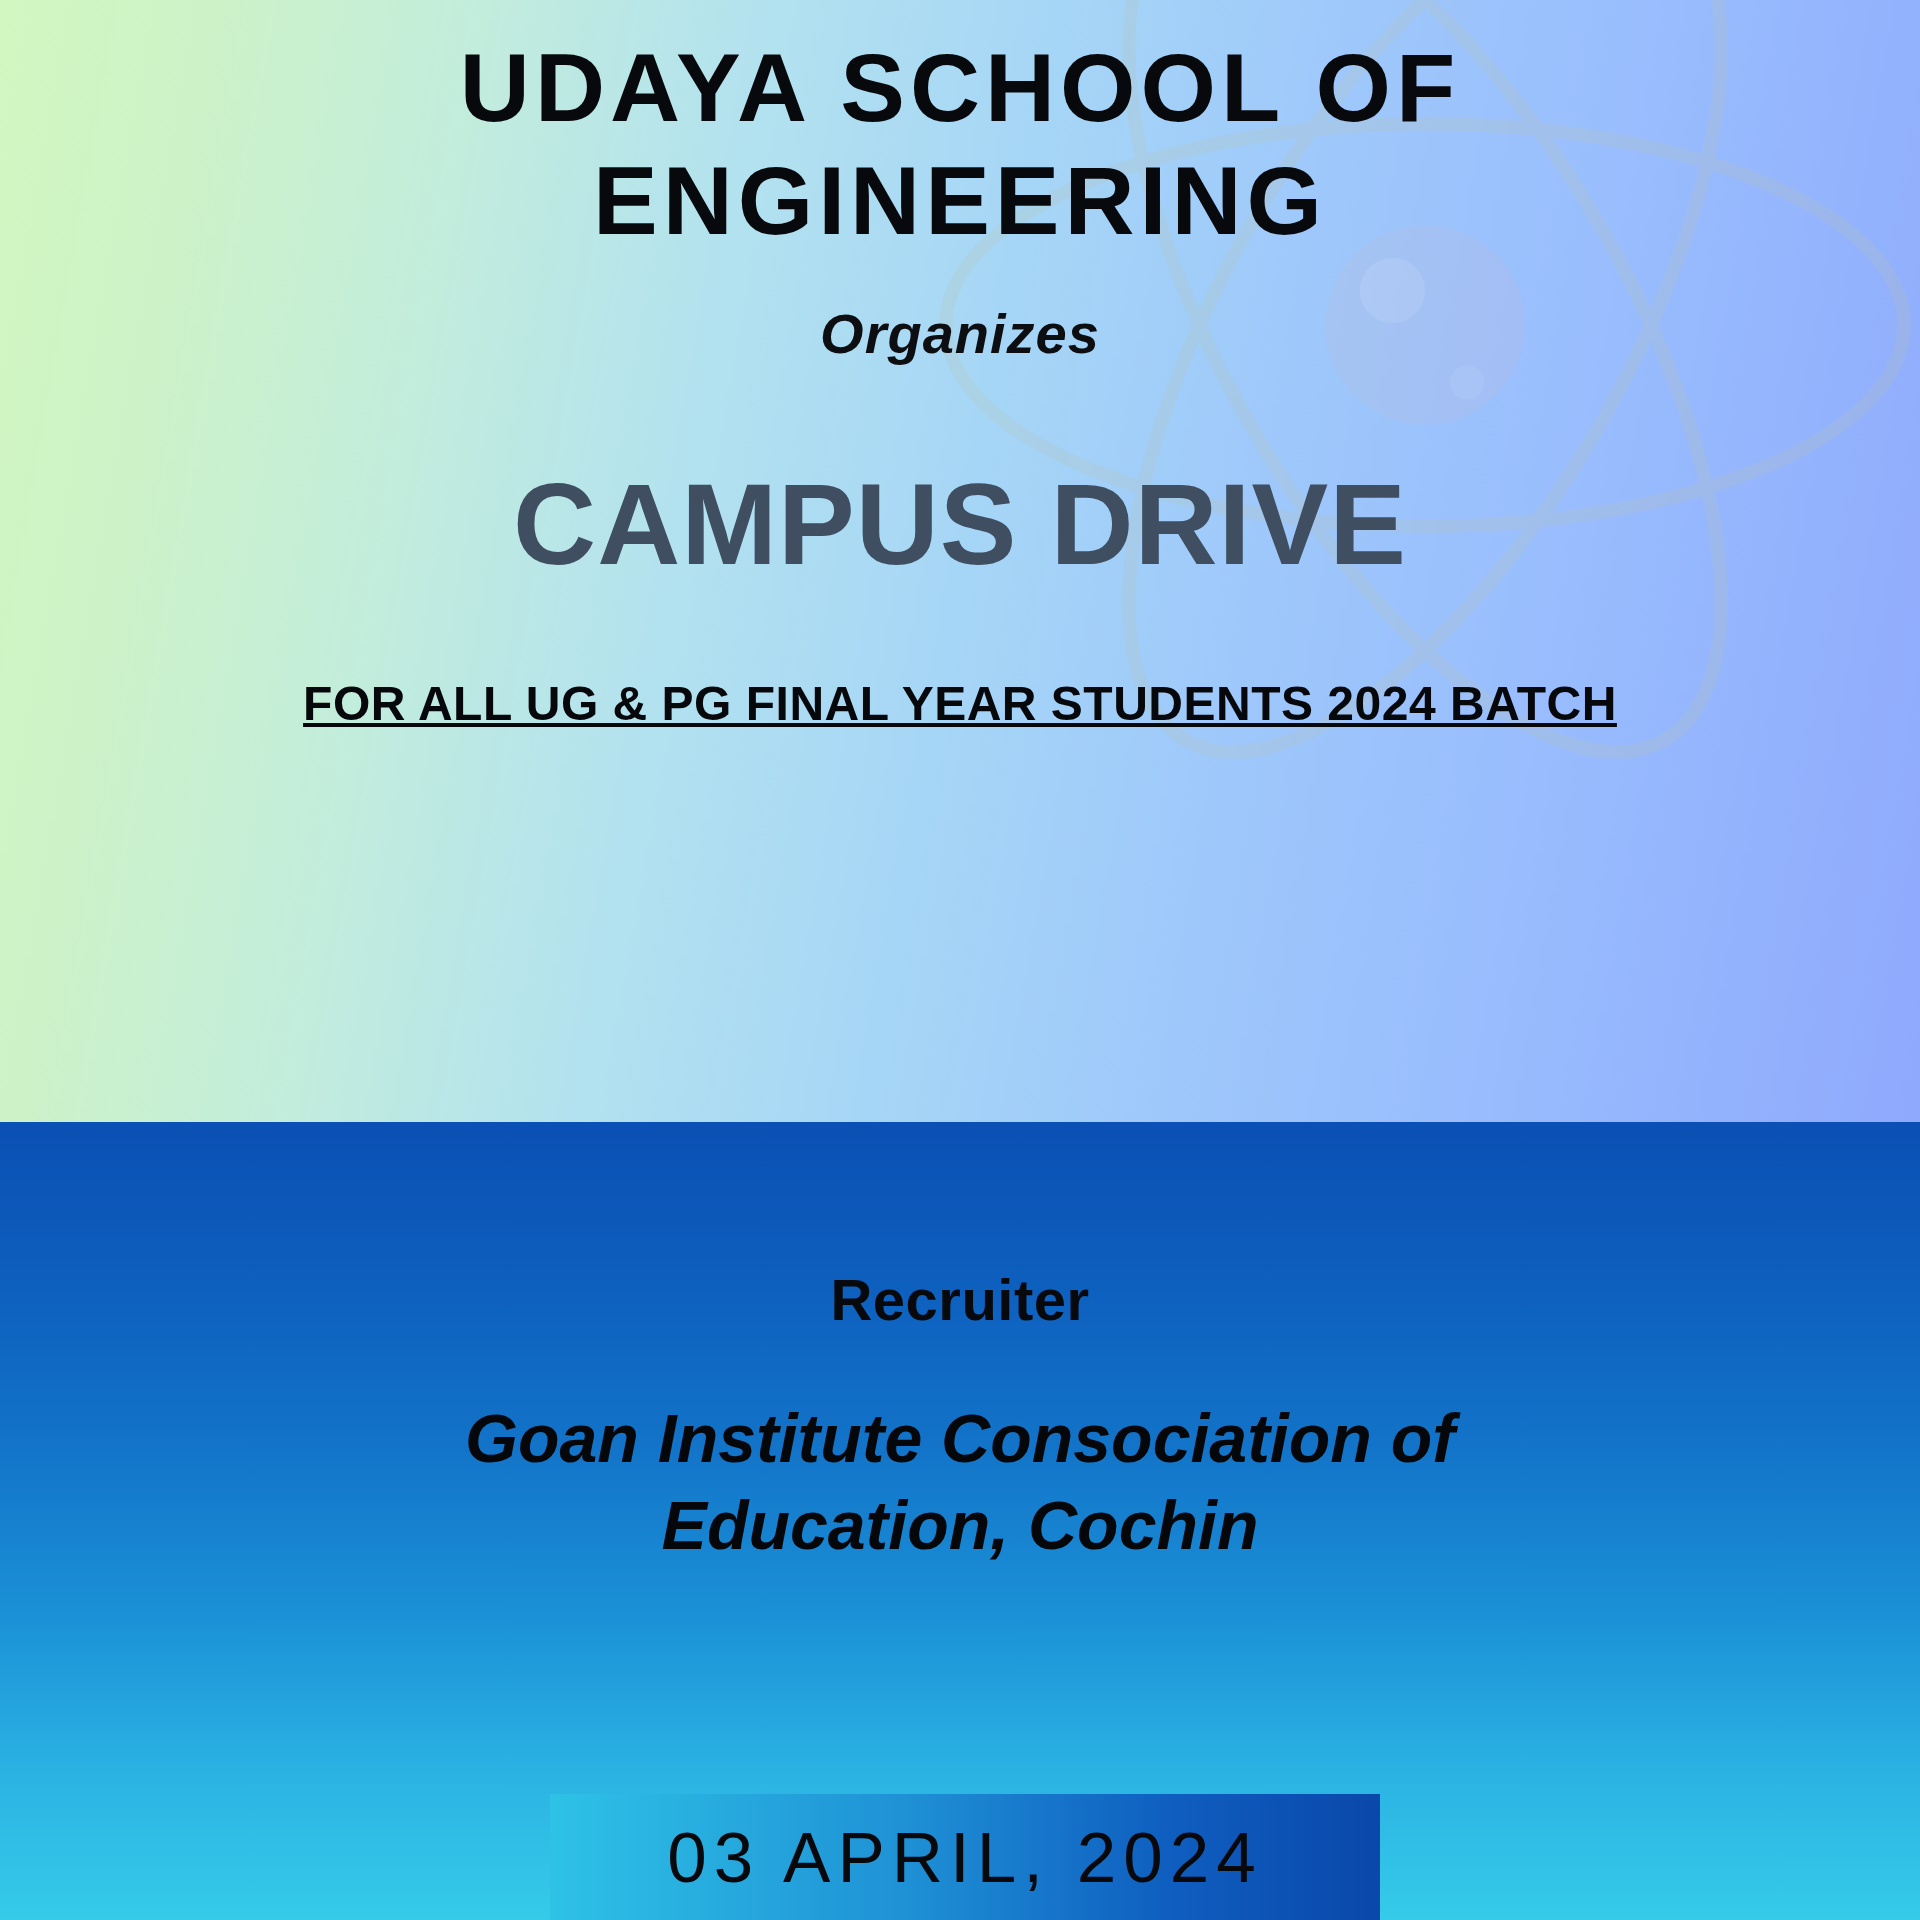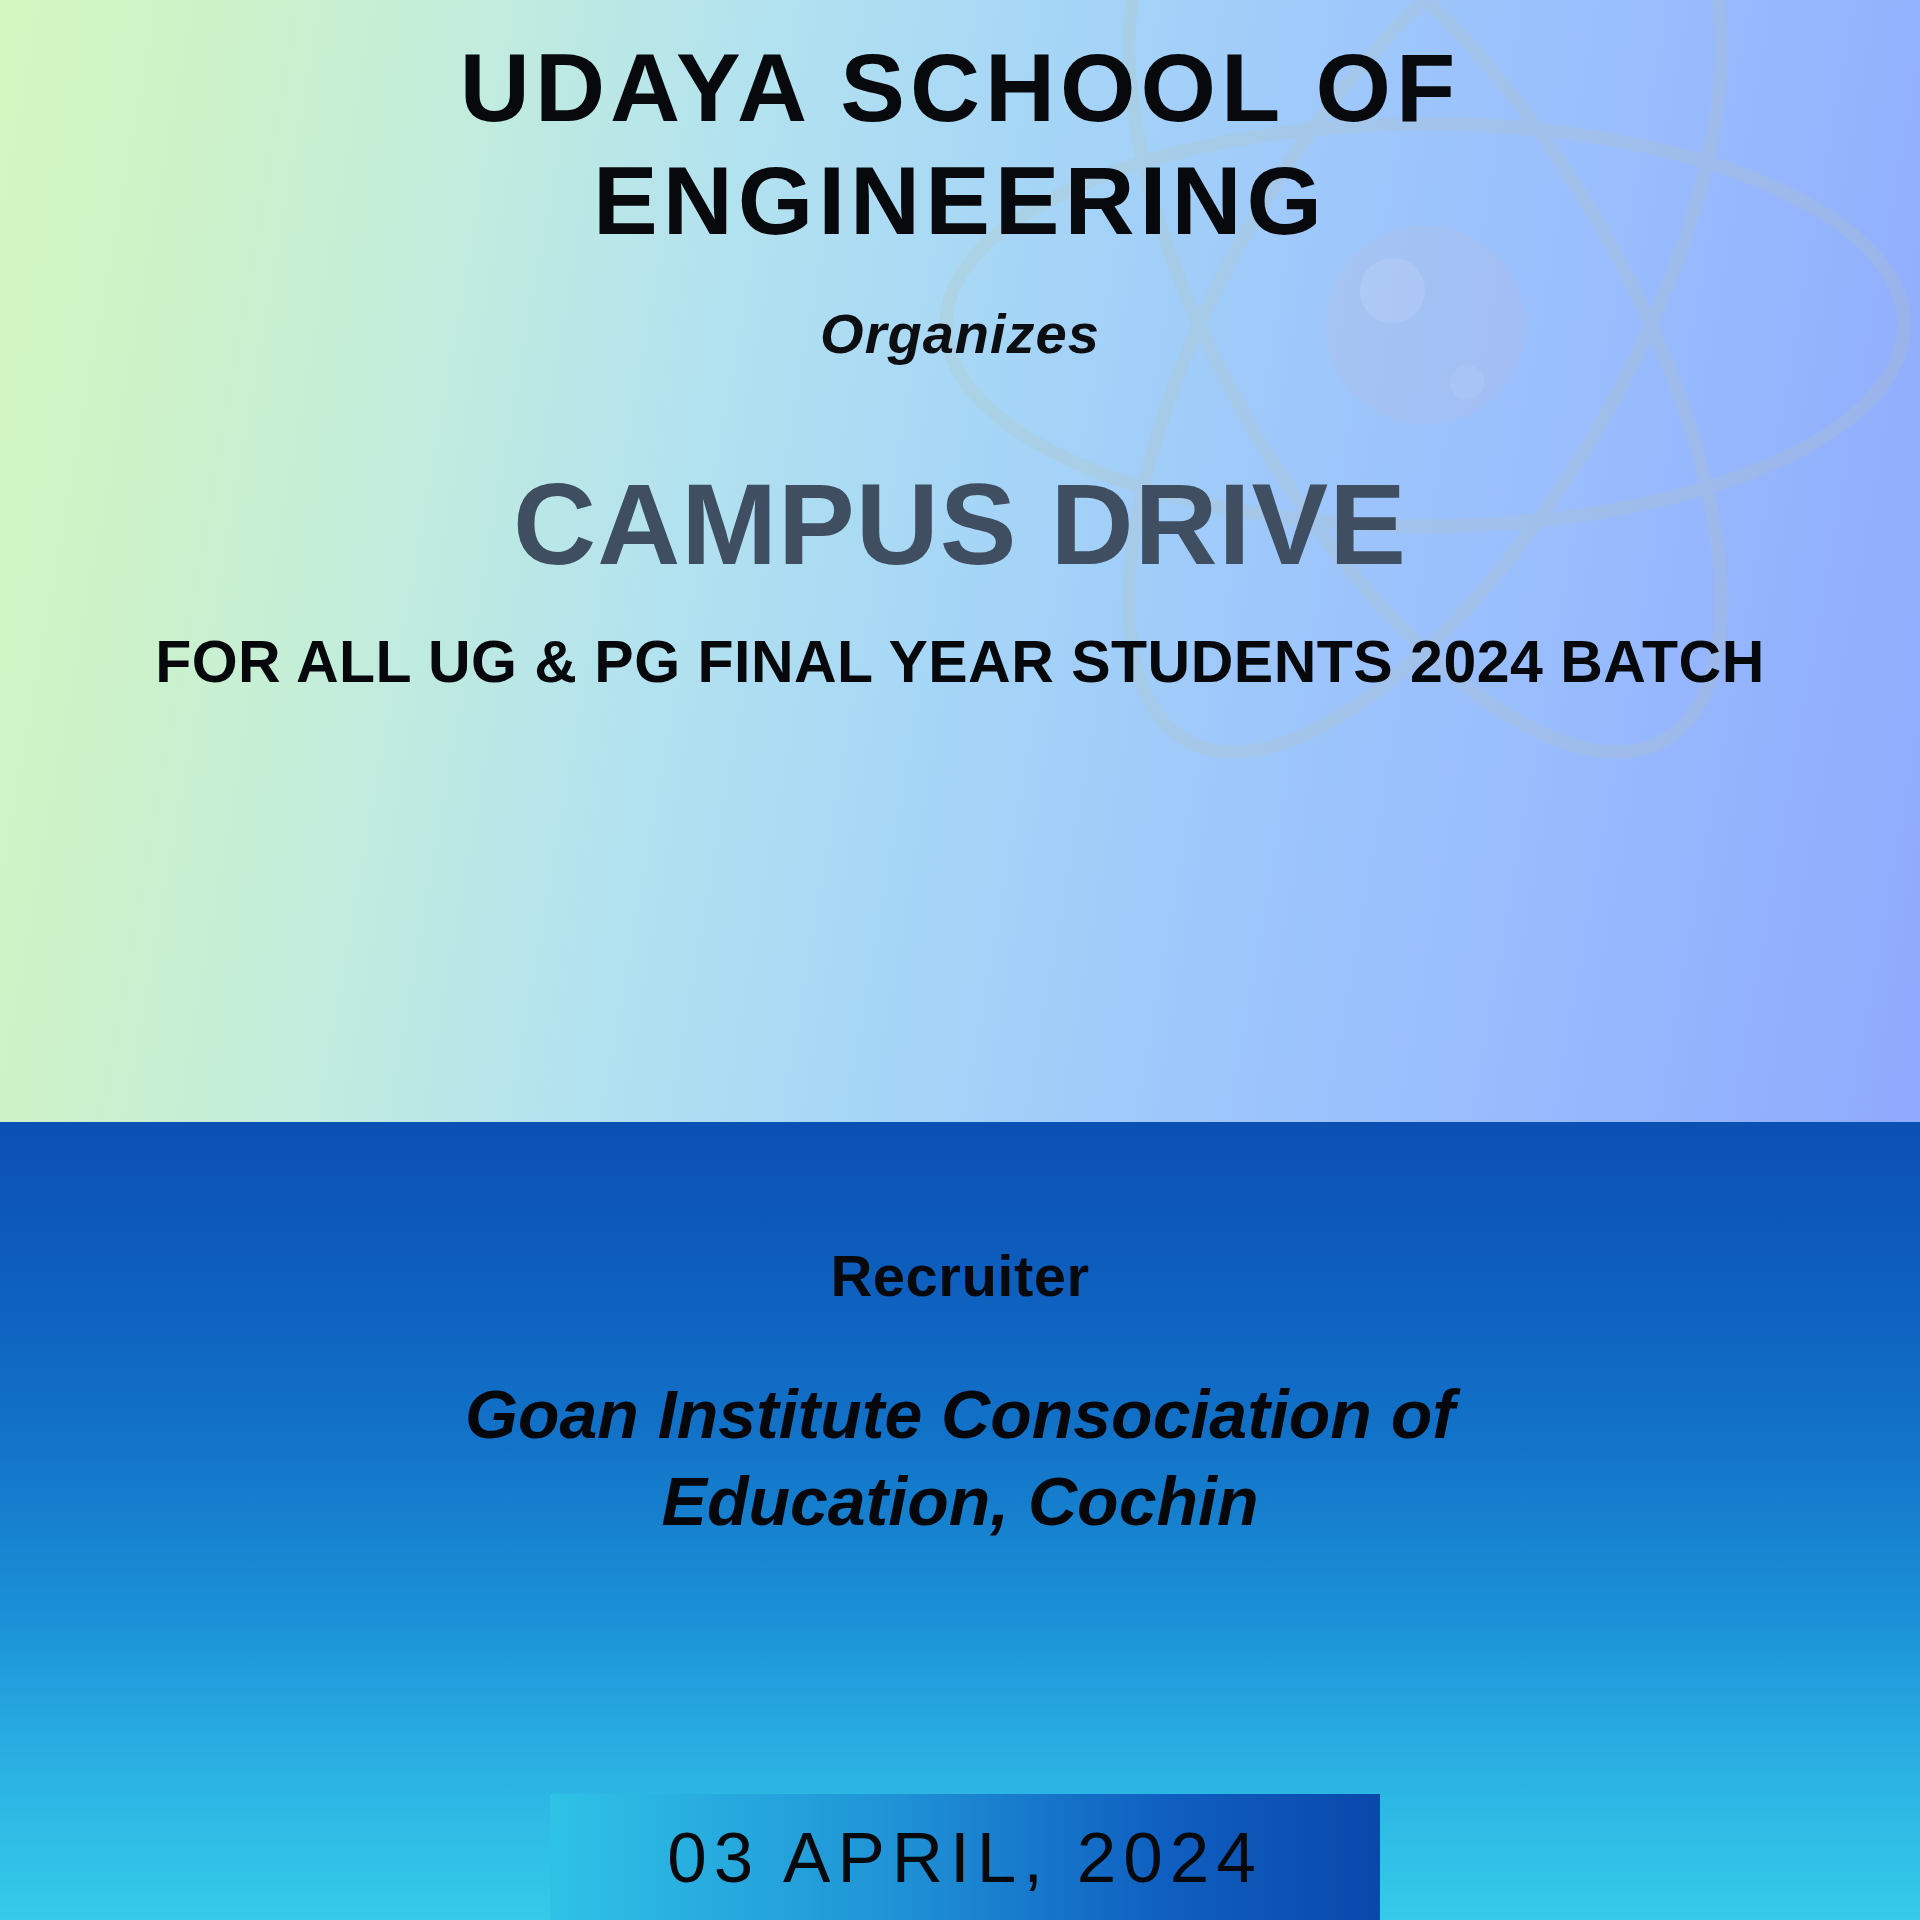--- a/index.html
+++ b/index.html
@@ -88,28 +88,29 @@
   .campus-drive {
     margin-top: 92px;
     color: #3f4e60;
     font-size: 115px;
     font-weight: bold;
     letter-spacing: 1px;
     text-align: center;
   }
 
   .audience {
-    margin-top: 34px;
+    margin-top: 82px;
     color: #07080b;
-    font-size: 59px;
+    font-size: 48px;
     font-weight: bold;
     letter-spacing: 0.5px;
     line-height: 1.32;
     text-align: center;
     width: 1720px;
+    text-decoration: underline;
   }
 
   
   .bottom-panel {
     position: absolute;
     left: 0;
     top: 1122px;
     width: 1920px;
     height: 798px;
     background: linear-gradient(180deg,
@@ -134,20 +135,21 @@
     padding-top: 120px;
     box-sizing: border-box;
   }
 
   .recruiter-label {
     color: #07090c;
     font-size: 58px;
     font-weight: bold;
     letter-spacing: 0.5px;
     text-align: center;
+    margin-top: 24px;
   }
 
   .recruiter-name {
     margin-top: 62px;
     color: #05070a;
     font-size: 68px;
     font-weight: bold;
     line-height: 1.28;
     text-align: center;
     width: 1300px;

